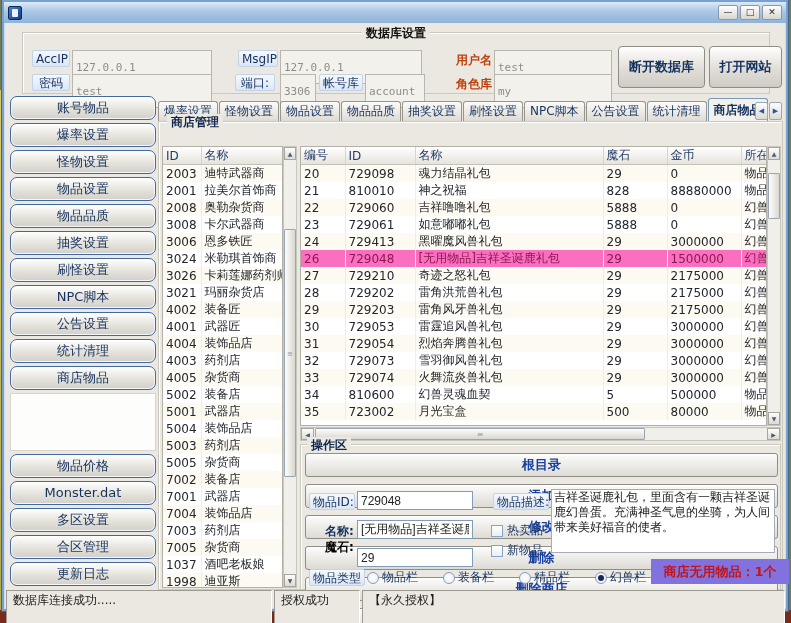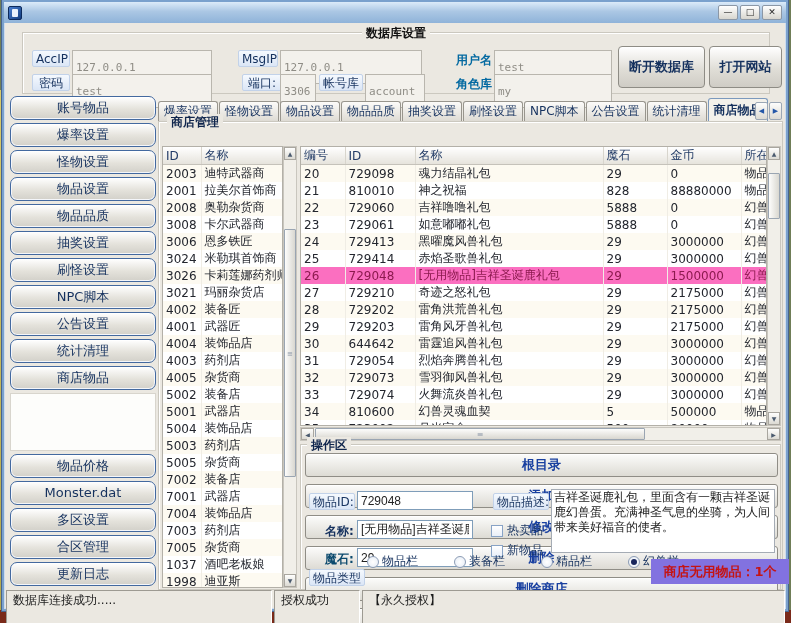--- a/index.html
+++ b/index.html
@@ -26,21 +26,21 @@
 
   
   .groupbox { position:absolute; border:1px solid #cbc8bf; box-shadow: inset 1px 1px 0 #ffffff; }
   .legend { position:absolute; top:-8px; font-size:12px; background:#ebe8e1; padding:0 4px; color:#10264d; font-weight:bold; white-space:nowrap; }
 
   
   #dbGroup { left:18px; top:30px; width:748px; height:62px; }
   #dbGroup .legend { left:50%; transform:translateX(-50%); color:#111; }
   .chip { position:absolute; height:17px; line-height:16px; padding:0 3px; font-size:12px; color:#15315e;
     background:linear-gradient(#f5f9fe,#dbe6f6); border:1px solid #c2d2e9; border-radius:2px; text-align:center; white-space:nowrap; }
-  .plainlabel { position:absolute; font-size:12px; color:#0369a1; font-weight:bold; white-space:nowrap; }
+  .plainlabel { position:absolute; font-size:12px; color:#c2410c; font-weight:bold; white-space:nowrap; }
   .tinput { position:absolute; height:17px; background:#f3f1ec; border:1px solid #b9b6ae; font-size:11px;
     color:#8f8d86; font-family:"DejaVu Sans Mono",monospace; padding:16px 3px; }
   .big-btn { position:absolute; background:linear-gradient(#ffffff,#e0ded7 55%,#cfccc5); border:1px solid #8e8c85;
     border-radius:4px; font-size:13px; font-weight:bold; color:#15315e; text-align:center;
     box-shadow: inset 0 1px 0 #fff; }
 
   
   .side-col { position:absolute; left:6px; width:146px; display:flex; flex-direction:column; gap:3px; }
   #sidebarTop { top:94px; } #sidebarBottom { top:452px; }
   .side-btn { height:24px; border-radius:7px; border:1px solid #43699f;
@@ -99,21 +99,21 @@
   #opButtons { position:absolute; left:4px; top:8px; right:2px; display:flex; gap:7px;flex-direction:column; }
   .op-btn { flex:0 0 auto; height:24px; line-height:21px; padding:0 7px; background:linear-gradient(#fcfcfb,#dddbd4);
     border:1px solid #8f8d86; border-radius:3px; color:#1940a0; font-size:13px; font-weight:bold;
     text-align:center; box-shadow: inset 0 1px 0 #fff; white-space:nowrap; }
   .f-input { position:absolute; height:19px; border:1px solid #7f9db9; background:#fff; font-size:12px; color:#222; padding:0 3px; }
   #descBox { position:absolute; left:250px; top:44px; width:224px; height:64px; border:1px solid #a5acb5;
     background:#fff; font-size:12px; color:#222; line-height:15px; padding:0 2px; overflow:hidden; resize:none;
     font-family:"DejaVu Sans","Liberation Sans",sans-serif; }
   .chk { position:absolute; display:flex; align-items:center; gap:4px; font-size:12px; color:#15315e; }
   .chk-box { width:12px; height:12px; border:1px solid #88a3c6; background:linear-gradient(#ffffff,#e9eff8); flex:0 0 auto; }
-  #typeRadios { position:absolute; left:66px; top:108px; display:flex; gap:36px; }
+  #typeRadios { position:absolute; left:66px; top:124px; display:flex; gap:25px; }
   .radio-item { display:flex; align-items:center; gap:3px; font-size:12px; color:#15315e; white-space:nowrap; }
   .radio-circle { width:12px; height:12px; border-radius:50%; border:1px solid #8c9cb5;
     background:radial-gradient(#ffffff,#e4ebf5); display:inline-block; flex:0 0 auto; }
   .radio-circle.checked::after { content:""; display:block; width:6px; height:6px; margin:2px; border-radius:50%; background:#17255c; }
   .badge { position:absolute; left:350px; top:114px; width:138px; height:25px; background:#8272e0;
     color:#c41414; font-size:13px; line-height:25px; text-align:center; font-weight:bold; white-space:nowrap; }
 
   
   .statusbar { position:absolute; left:2px; top:588px; width:779px; height:37px; display:flex; gap:2px; }
   .status-panel { border:1px solid; border-color:#9d9a92 #ffffff #ffffff #9d9a92; font-size:12px; color:#1c1c1c;
@@ -141,21 +141,21 @@
     <div class="legend">数据库设置</div>
   </div>
   <div class="chip" style="left:28px;top:48px;width:38px;">AccIP</div>
   <input class="tinput" style="left: 68px; top: 48px; width: 140px;" value="127.0.0.1">
   <div class="chip" style="left:234px;top:48px;width:40px;">MsgIP</div>
   <input class="tinput" style="left: 276px; top: 48px; width: 142px;" value="127.0.0.1">
   <div class="plainlabel" style="left:452px;top:50px;">用户名</div>
   <input class="tinput" style="left: 490px; top: 48px; width: 118px;" value="test">
   <div class="chip" style="left:28px;top:72px;width:38px;">密码</div>
   <input class="tinput" style="left: 68px; top: 72px; width: 140px;" value="test">
-  <div class="chip" style="left:238px;top:72px;width:40px;">端口:</div>
+  <div class="chip" style="left:231px;top:72px;width:40px;">端口:</div>
   <input class="tinput" style="left: 276px; top: 72px; width: 36px;" value="3306">
   <div class="chip" style="left:315px;top:72px;width:44px;">帐号库</div>
   <input class="tinput" style="left: 361px; top: 72px; width: 60px;" value="account">
   <div class="plainlabel" style="left:452px;top:74px;">角色库</div>
   <input class="tinput" style="left: 490px; top: 72px; width: 118px;" value="my">
   <div class="big-btn" style="left:614px;top:44px;width:87px;height:42px;line-height:40px;">断开数据库</div>
   <div class="big-btn" style="left:705px;top:44px;width:73px;height:42px;line-height:40px;">打开网站</div>
 
   <div class="side-col" id="sidebarTop">
       <div class="side-btn">账号物品</div>
@@ -376,28 +376,20 @@
             <td>幻兽</td>
           </tr>
           <tr>
             <td>24</td>
             <td>729413</td>
             <td>黑曜魔风兽礼包</td>
             <td>29</td>
             <td>3000000</td>
             <td>幻兽</td>
           </tr>
-          <tr>
-            <td>25</td>
-            <td>729414</td>
-            <td>赤焰圣歌兽礼包</td>
-            <td>29</td>
-            <td>3000000</td>
-            <td>幻兽</td>
-          </tr>
           <tr class="hl-pink">
             <td>26</td>
             <td>729048</td>
             <td>[无用物品]吉祥圣诞鹿礼包</td>
             <td>29</td>
             <td>1500000</td>
             <td>幻兽</td>
           </tr>
           <tr>
             <td>27</td>
@@ -418,21 +410,21 @@
           <tr>
             <td>29</td>
             <td>729203</td>
             <td>雷角风牙兽礼包</td>
             <td>29</td>
             <td>2175000</td>
             <td>幻兽</td>
           </tr>
           <tr>
             <td>30</td>
-            <td>644642</td>
+            <td>729053</td>
             <td>雷霆追风兽礼包</td>
             <td>29</td>
             <td>3000000</td>
             <td>幻兽</td>
           </tr>
           <tr>
             <td>31</td>
             <td>729054</td>
             <td>烈焰奔腾兽礼包</td>
             <td>29</td>
@@ -508,21 +500,21 @@
 
     <div class="chk" style="left:190px;top:77px;">
       <span class="chk-box"></span>
       <span>热卖品</span>
     </div>
     <div class="chk" style="left:190px;top:97px;">
       <span class="chk-box"></span>
       <span>新物品</span>
     </div>
 
-    <div class="plainlabel" style="left:24px;top:106px;color:#0c4a6e;">魔石:</div>
+    <div class="plainlabel" style="left:24px;top:94px;color:#000000;">魔石:</div>
     <input class="f-input" style="left: 56px; top: 103px; width: 116px;" value="29">
 
     <div class="chip" style="left:8px;top:124px;width:56px;">物品类型</div>
     <div id="typeRadios">
         <span class="radio-item">
           <span class="radio-circle"></span>
           <span>物品栏</span>
         </span>
         <span class="radio-item">
           <span class="radio-circle"></span>

